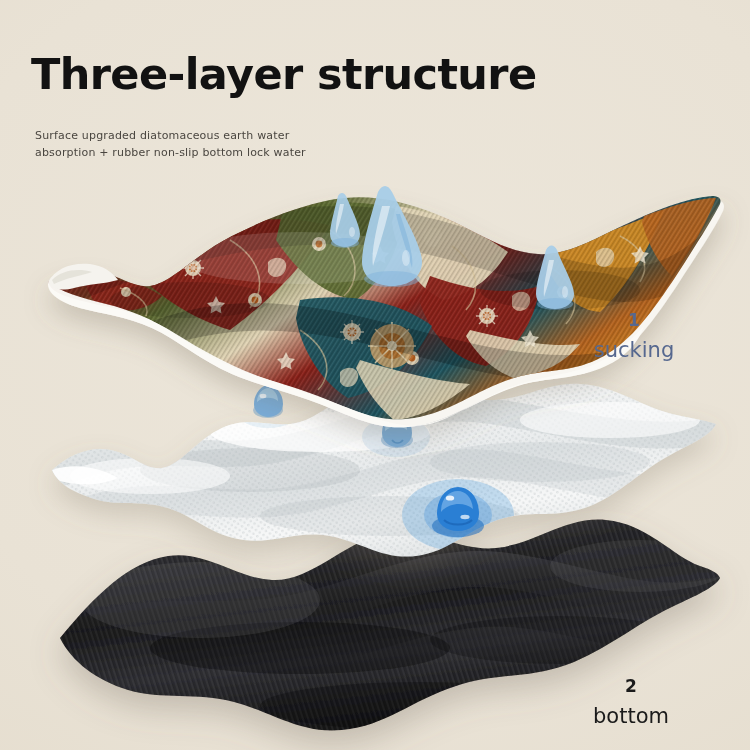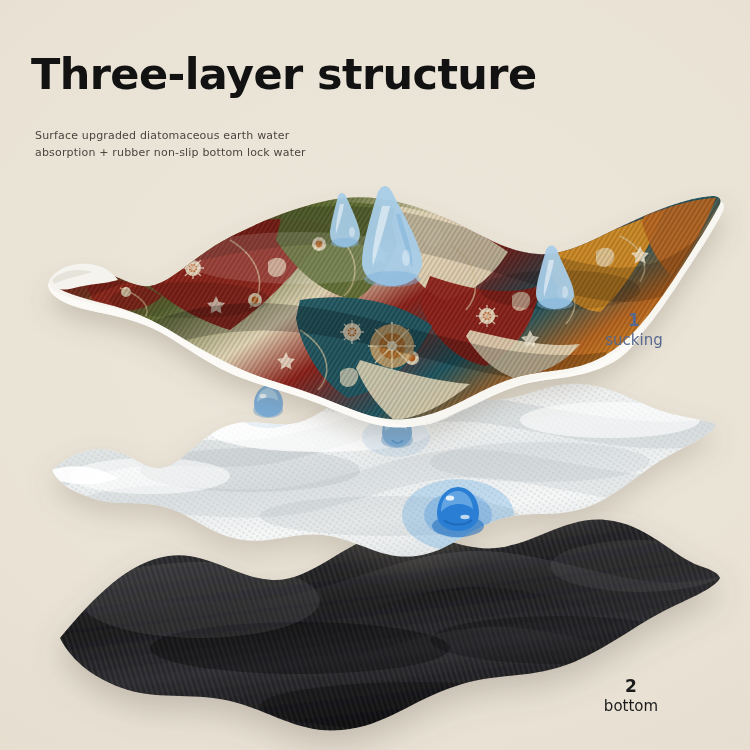--- a/index.html
+++ b/index.html
@@ -18,21 +18,21 @@
     font-size:43px;font-weight:700;letter-spacing:-0.6px;
     color:#121212;line-height:1.05;white-space:nowrap;
   }
   .subtitle{
     position:absolute;left:35px;top:128px;
     font-size:11px;font-weight:400;letter-spacing:0.18px;
     color:#4a4640;line-height:1.52;white-space:pre-line;
   }
   .callout{position:absolute;text-align:center;line-height:1.22;}
   .callout .num{display:block;font-size:17px;font-weight:700;}
-  .callout .wordlbl{display:block;font-size:15px;font-weight:400;}
+  .callout .wordlbl{display:block;font-size:21px;font-weight:400;margin-top:7px;}
   #callout-1{left:574px;top:310px;width:120px;color:#56688f;}
   #callout-2{left:566px;top:676px;width:130px;color:#1b1b1b;}
 
   
   .layer{position:absolute;}
   .layer svg{display:block;overflow:visible;}
 </style>
 </head>
 <body>
 

